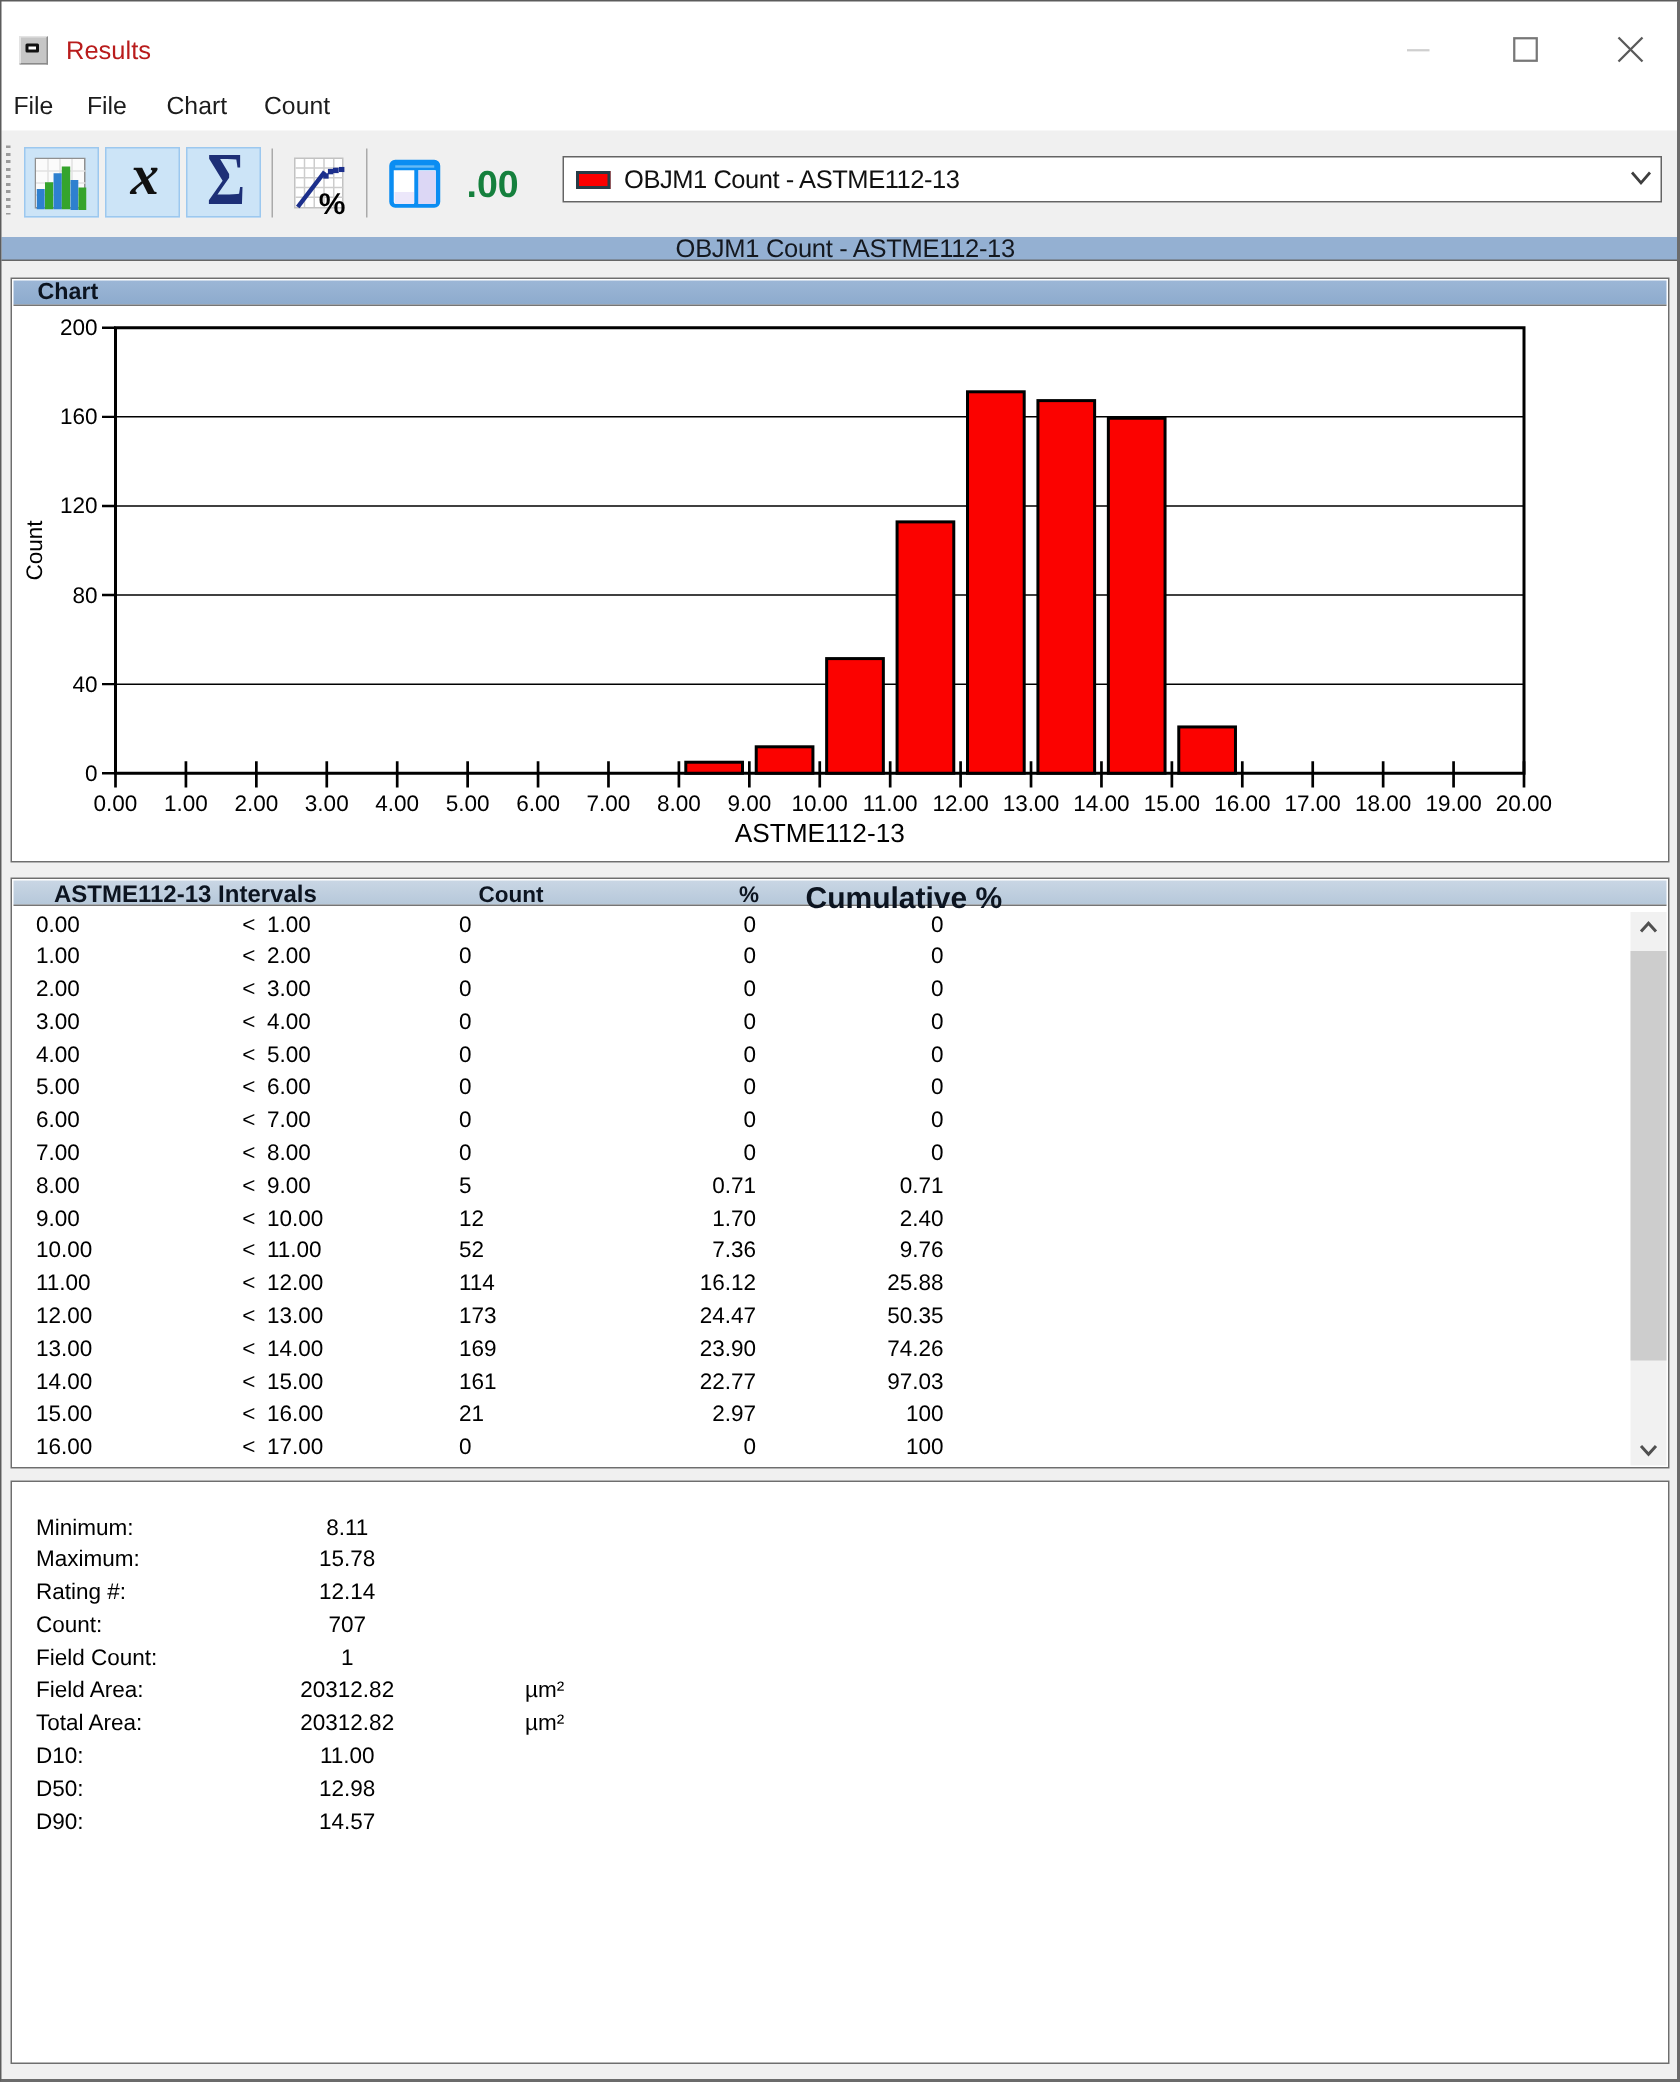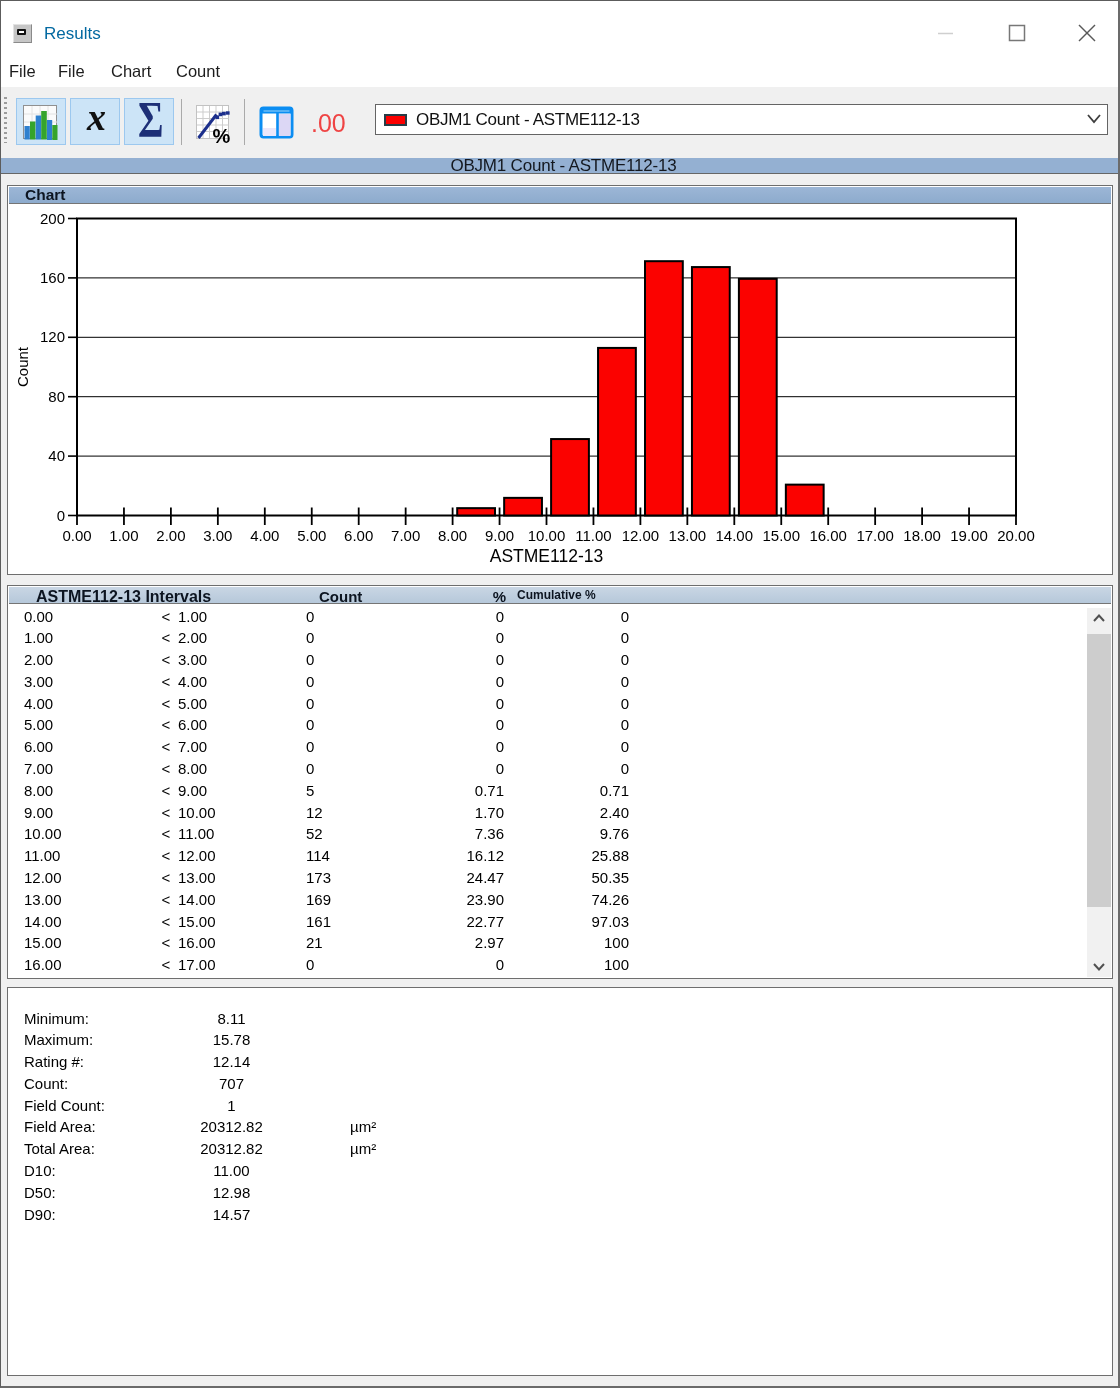--- a/index.html
+++ b/index.html
@@ -8,33 +8,33 @@
 .abs{position:absolute}
 #frame{position:absolute;left:0;top:0;width:1117px;height:1385px;
   border:1px solid #5c5c5c;border-right:2px solid #6b6b6b;border-bottom:2px solid #6b6b6b;z-index:50;pointer-events:none}
 
 #titleicon{left:13px;top:24px;width:17px;height:17px;background:#c6c6c6;
   border-top:1px solid #e3e3e3;border-left:1px solid #e3e3e3;
   border-right:1px solid #8a8a8a;border-bottom:1px solid #8a8a8a}
 #titleicon .inner{position:absolute;left:3px;top:4px;width:9px;height:6px;
   background:#111;border-radius:1px}
 #titleicon .inner2{position:absolute;left:5px;top:6px;width:5px;height:2px;background:#fff}
-#titletext{left:44px;top:24px;font-size:17px;color:#0369a1}
+#titletext{left:44px;top:24px;font-size:17px;color:#b91c1c}
 
 .winbtn{position:absolute}
 
 .menu{top:62px;font-size:16.5px;color:#1c1c1c}
 
 #toolbar{left:1px;top:87px;width:1118px;height:71px;background:#f0f0f0}
 #grip{left:4px;top:97px;width:3px;height:46px;
  background:repeating-linear-gradient(#9b9b9b 0 2px,transparent 2px 5px)}
 .tbtn{position:absolute;top:98px;width:48px;height:45px;background:#cce4f7;
   border:1px solid #9cc8ef}
 .sep{position:absolute;top:99px;width:1px;height:46px;background:#aaa}
-#dot00{left:311px;top:109px;font-size:25px;font-weight:normal;color:#ef4444;letter-spacing:0px}
+#dot00{left:311px;top:109px;font-size:25px;font-weight:bold;color:#15803d;letter-spacing:0px}
 #combo{left:375px;top:104px;width:731px;height:29px;background:#fff;
   border:1px solid #646464;z-index:2}
 #combo .swatch{position:absolute;left:8px;top:9px;width:19px;height:8px;
   background:#fc0000;border:2px solid #283c46}
 #combo .ctext{position:absolute;left:40px;top:0;height:29px;line-height:29px;font-size:17px;letter-spacing:-0.3px;color:#111}
 
 #strip{left:1px;top:158px;width:1118px;height:15px;background:#94b0d2;
   border-bottom:1px solid #666;font-size:17px;letter-spacing:-0.2px;color:#14181f;text-align:center;line-height:15px;padding-left:7px;width:1111px}
 #bg-lower{left:1px;top:174px;width:1118px;height:1213px;background:#f0f0f0}
 
@@ -240,21 +240,21 @@
       <text transform="translate(19,163) rotate(-90)" text-anchor="middle">Count</text>
     </g>
   </svg>
 </div>
 
 <div class="panel" id="tablepanel">
   <div class="phead"></div>
   <div class="thead" style="left:28px;top:2px;font-size:16px">ASTME112-13 Intervals</div>
   <div class="thead" style="left:311px;top:2px">Count</div>
   <div class="thead" style="left:398px;top:2px;width:100px;text-align:right">%</div>
-  <div class="thead" style="left:509px;top:1.5px;font-size:12px">Cumulative %</div>
+  <div class="thead" style="left:529px;top:1.5px;font-size:20px">Cumulative %</div>
   <div class="tcol" style="left:16px;top:19.5px">0.00
 1.00
 2.00
 3.00
 4.00
 5.00
 6.00
 7.00
 8.00
 9.00

